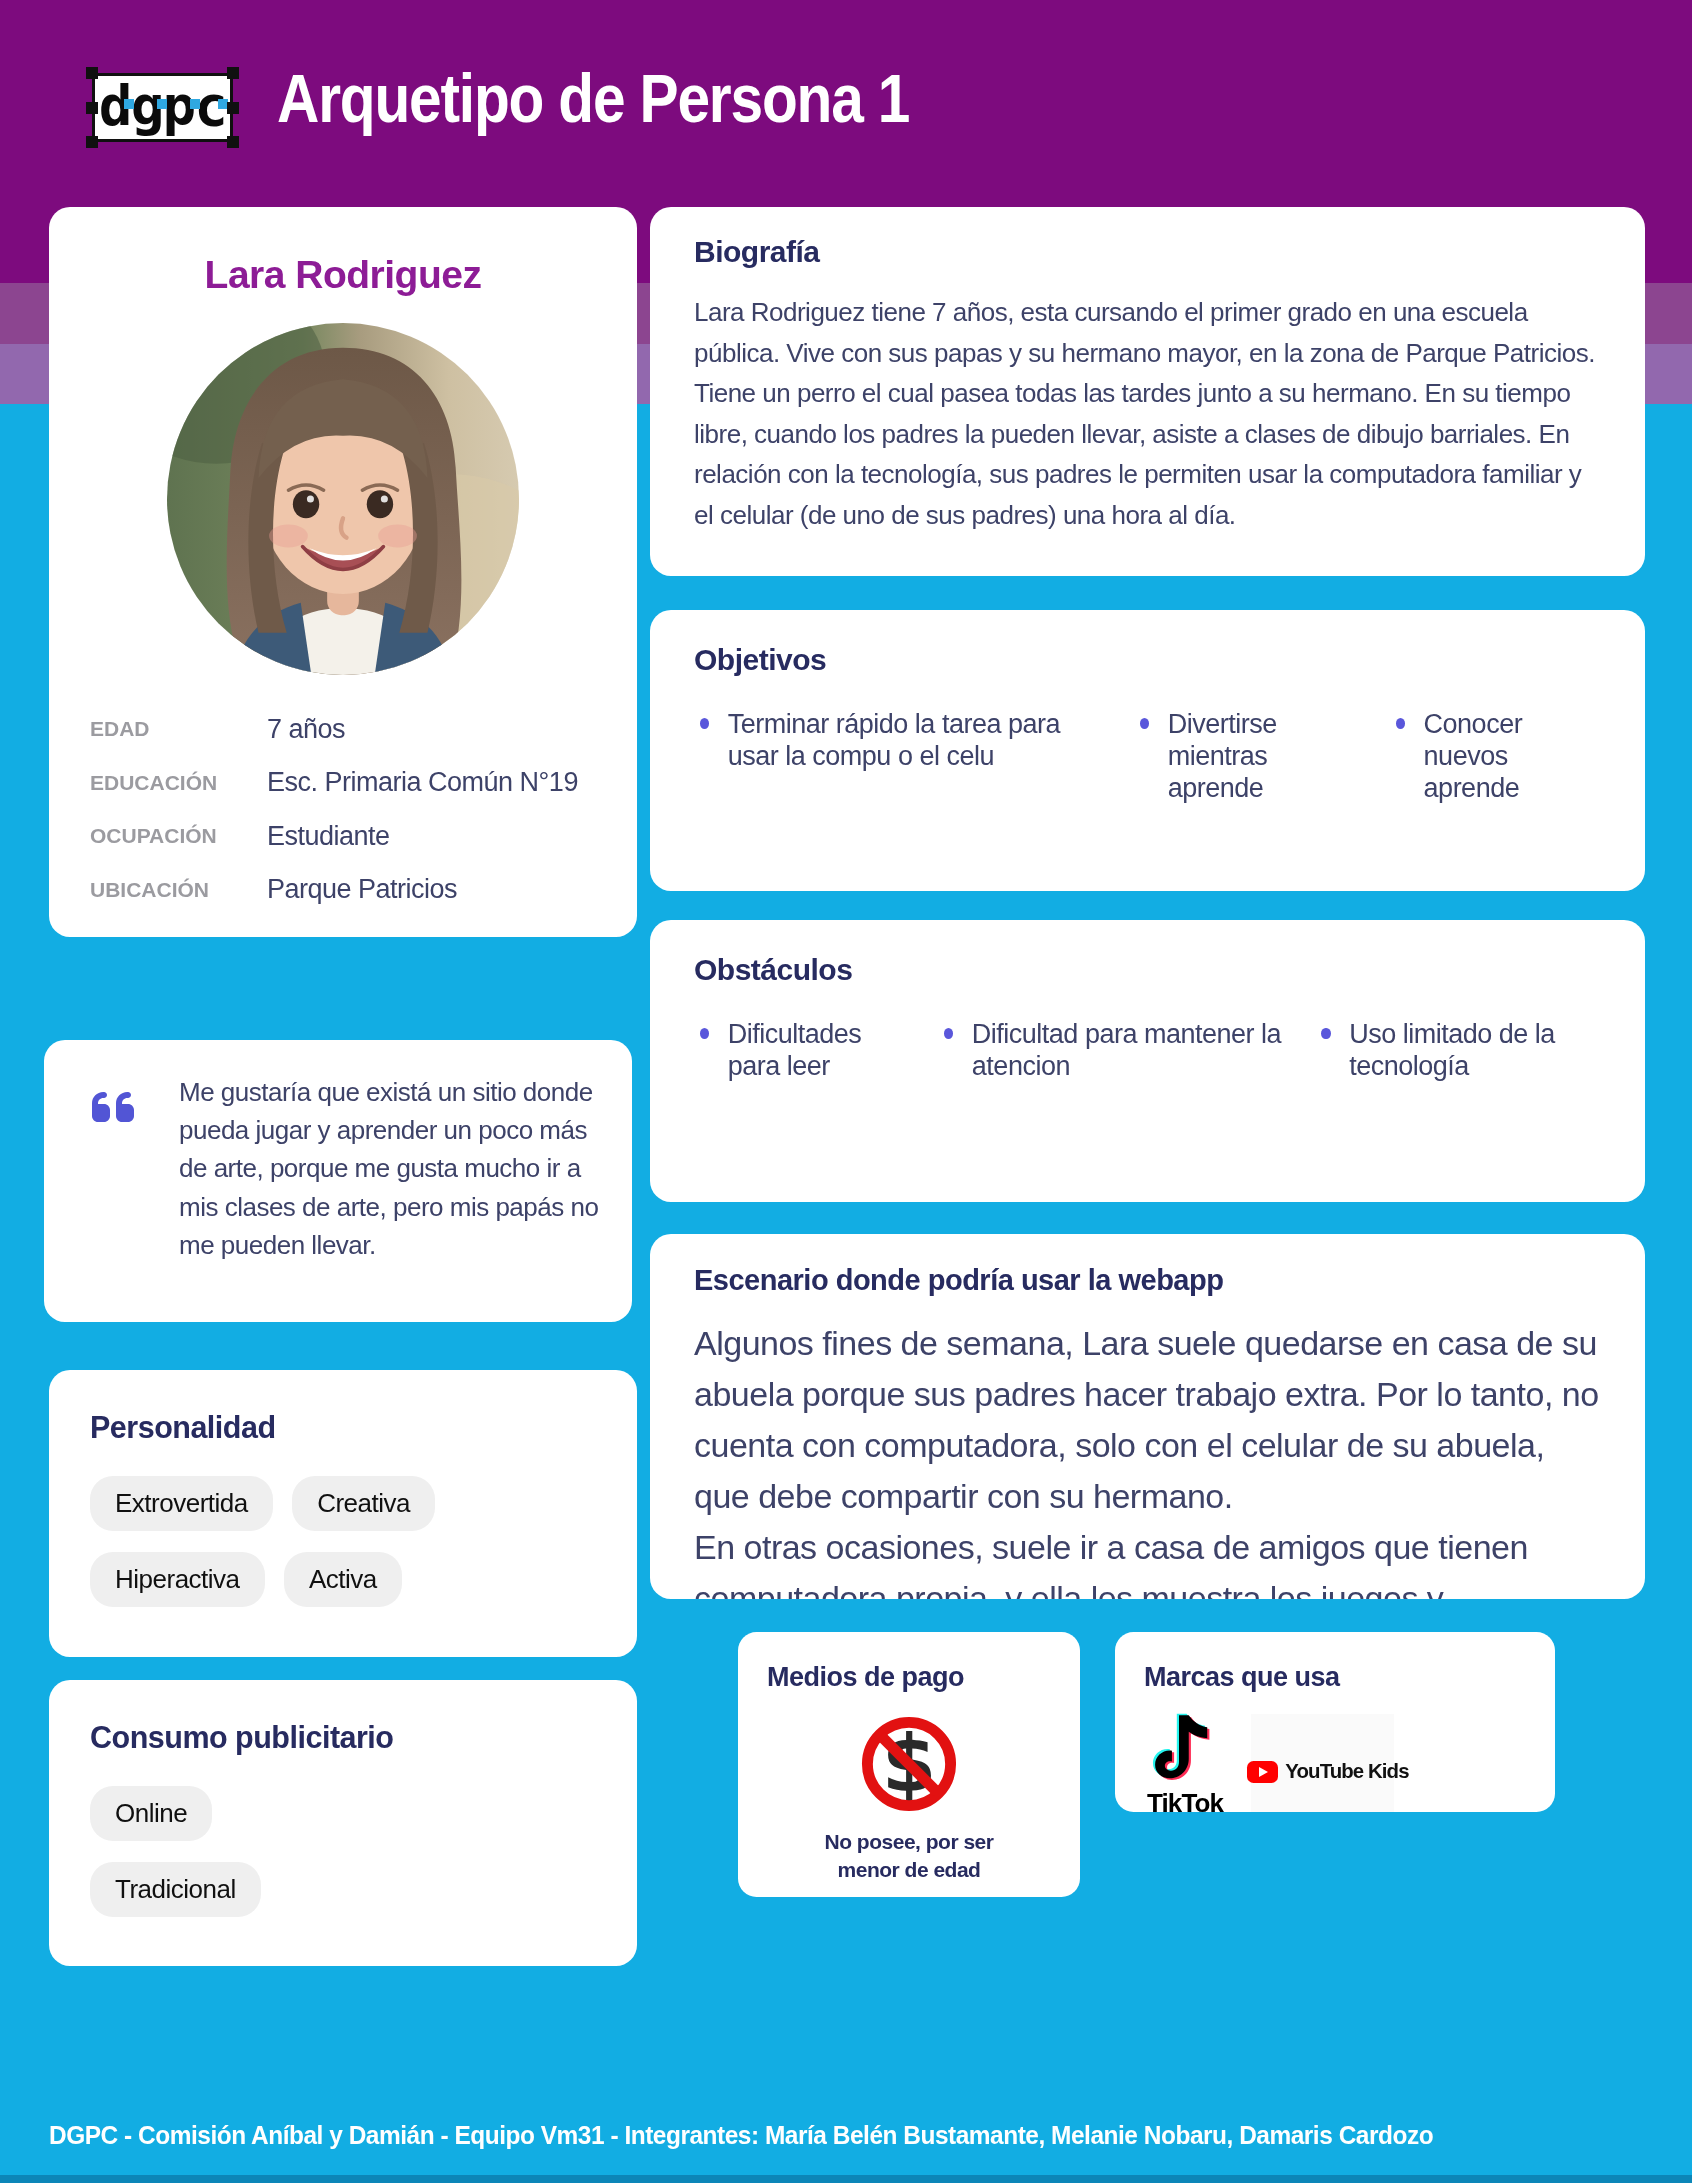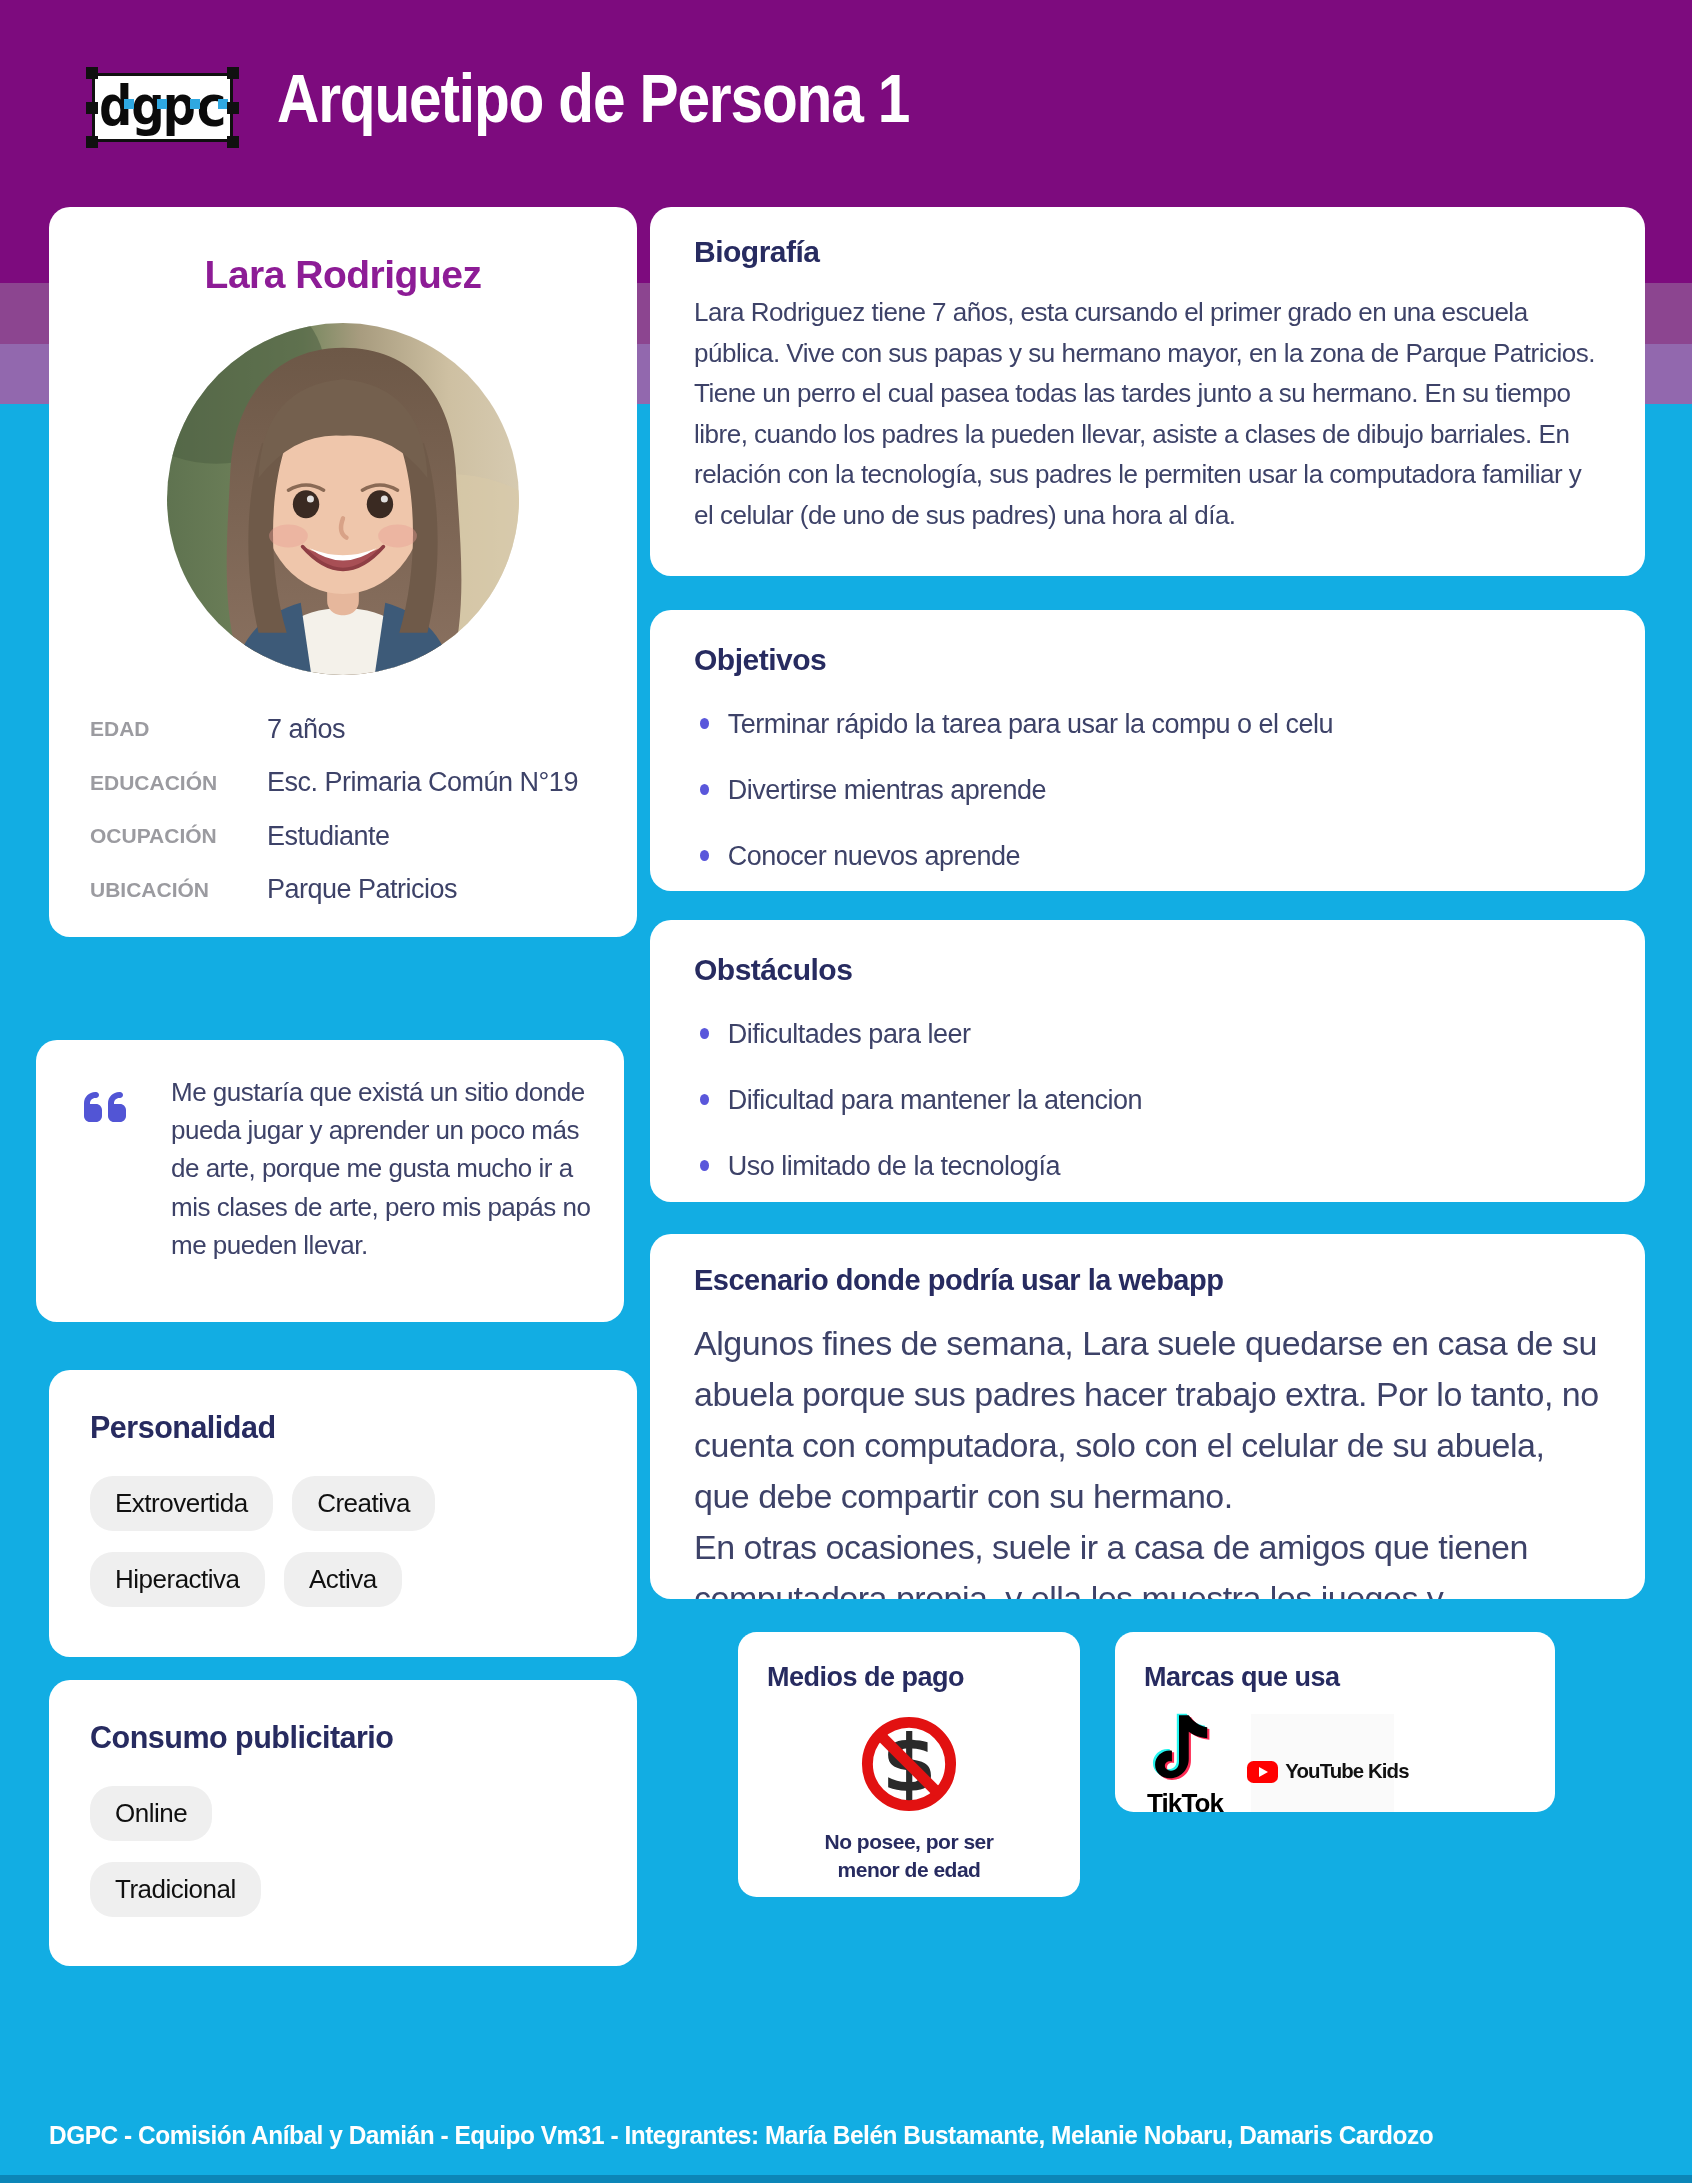--- a/index.html
+++ b/index.html
@@ -45,41 +45,41 @@
   .profile-card{left:49px;top:207px;width:588px;height:730px;}
   .profile-name{margin-top:46px;text-align:center;font-size:39px;font-weight:bold;color:#8D1C96;}
   .avatar{width:352px;height:352px;border-radius:50%;margin:25.5px auto 0;overflow:hidden;display:block;}
   .avatar svg{display:block;width:100%;height:100%;}
   .details{margin:37px 28px 0 41px;display:flex;flex-direction:column;gap:18.5px;}
   .detail-row{display:flex;align-items:flex-start;}
   .detail-label{width:177px;flex:none;font-size:21px;font-weight:bold;color:#9B9BA0;letter-spacing:0;padding-top:5.6px;}
   .detail-value{flex:1;font-size:27px;color:#3D4268;line-height:1.3;}
 
   
-  .quote-card{left:36px;top:1040px;width:588px;height:282px;}
+  .quote-card{left:44px;top:1040px;width:588px;height:282px;}
   .quote-icon{position:absolute;left:41px;top:43px;}
   .quote-text{margin:33px 30px 0 135px;font-size:26px;line-height:1.47;color:#3D4268;}
 
   
   .personalidad-card{left:49px;top:1370px;width:588px;height:287px;}
   .consumo-card{left:49px;top:1680px;width:588px;height:286px;}
   .tag-card-title{margin:40px 0 0 41px;}
   .tags{margin:31px 41px 0;display:flex;flex-wrap:wrap;gap:21px 19.4px;}
   .tags-column{flex-direction:column;align-items:flex-start;}
   .tag{background:#EFEFEF;border-radius:23px;padding:12px 25px;font-size:26px;color:#101010;letter-spacing:-0.5px;}
 
   
   .bio-card{left:650px;top:207px;width:995px;height:369px;}
   .bio-card .card-title{margin:28px 0 0 44px;font-size:30px;}
   .body-text{margin:23px 44px 0;font-size:26px;line-height:1.56;color:#3D4268;}
 
   .objetivos-card{left:650px;top:610px;width:995px;height:281px;}
   .obstaculos-card{left:650px;top:920px;width:995px;height:282px;}
   .list-card-title{margin:33px 0 0 44px;font-size:30px;}
-  .bullet-list{list-style:none;margin:30.5px 44px 0 50px;padding:0;display:flex;flex-direction:column;gap:34px;}
+  .bullet-list{list-style:none;margin:30.5px 44px 0 50px;padding:0;display:flex;flex-direction:row;gap:34px;}
   .bullet-item{display:flex;align-items:flex-start;gap:18.5px;}
   .dot{flex:none;width:9.3px;height:11px;border-radius:50%;background:#5A57DB;margin-top:10.2px;}
   .bullet-text{font-size:27px;color:#3D4268;line-height:1.2;}
 
   .escenario-card{left:650px;top:1234px;width:995px;height:365px;}
   .escenario-card .card-title{margin:30px 0 0 44px;font-size:29px;}
   .escenario-card .body-text{margin-top:21px;line-height:1.5;font-size:34px;}
   .escenario-card .body-text + .body-text{margin-top:0;}
 
   

